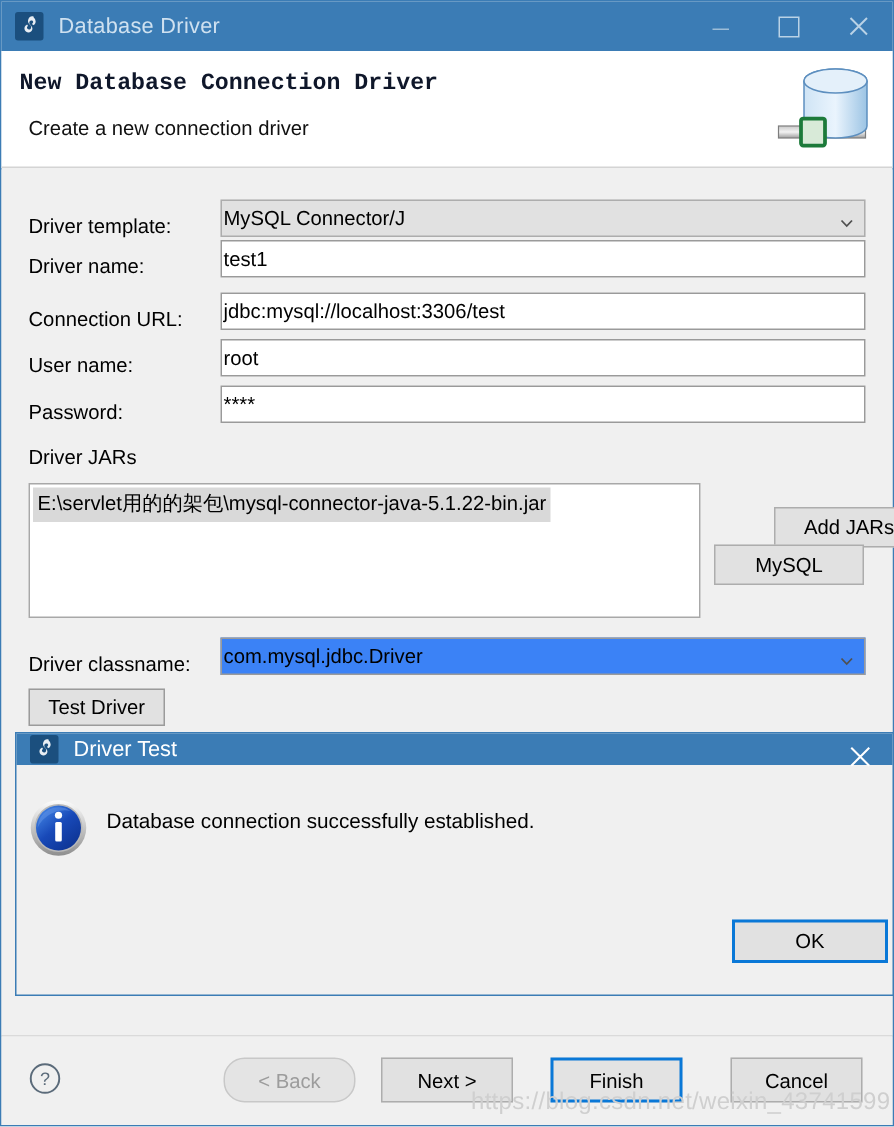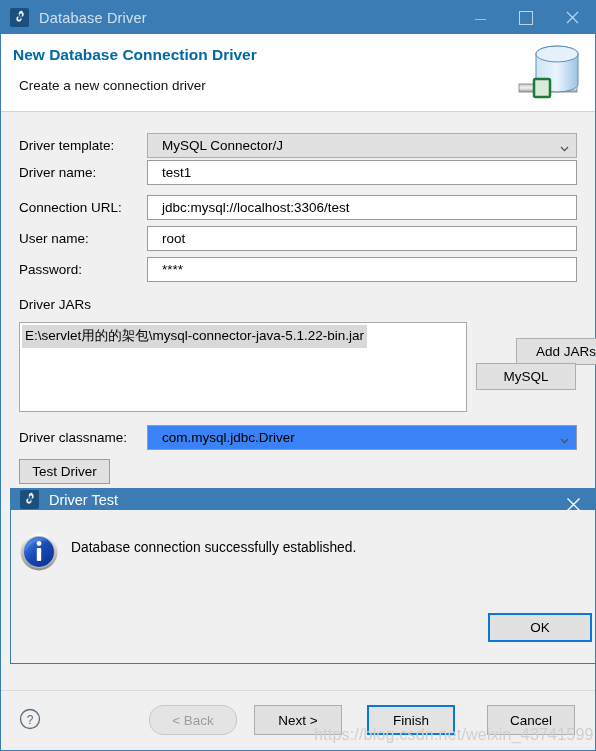--- a/index.html
+++ b/index.html
@@ -54,45 +54,45 @@
   .tb-btn.close svg { display: block; }
 
   
   .header {
     position: absolute; left: 0; top: 33px; width: 594px; height: 78px;
     background: #ffffff;
     border-bottom: 1px solid #d4d4d4;
   }
   .header-title {
     position: absolute; left: 12px; top: 12px;
-    font-size: 15.5px; font-weight: bold; color: #0369a1;
+    font-size: 15.5px; font-weight: bold; color: #0f172a; font-family: Liberation Mono, monospace;
   }
   .header-sub {
     position: absolute; left: 18px; top: 44px;
     font-size: 13.5px; color: #111;
   }
   .header-icon { position: absolute; right: 6px; top: 0px; width: 88px; height: 78px; }
 
   
   .body-area {
     position: absolute; left: 0; top: 112px; width: 594px; height: 577px;
     background: #f0f0f0;
   }
   .form-row {
     position: absolute; left: 18px; height: 25px;
-    display: flex; align-items: center;
+    display: flex; align-items: flex-end;
   }
   .form-label {
     font-size: 13.5px; color: #000; width: 128px; flex: none;
   }
   .field {
     height: 25px; width: 430px;
     border: 1px solid #9a9a9a; background: #fff;
     font-size: 13.5px; color: #000;
-    display: flex; align-items: center; padding: 0 14px;
+    display: flex; align-items: center; padding: 0 1px;
     overflow: hidden; white-space: nowrap;
   }
   .combo {
     background: #e1e1e1; border: 1px solid #adadad;
     position: relative; padding-right: 22px;
   }
   .chev {
     position: absolute; right: 7px; top: 50%; transform: translateY(-50%);
     width: 9px; height: 9px;
   }

